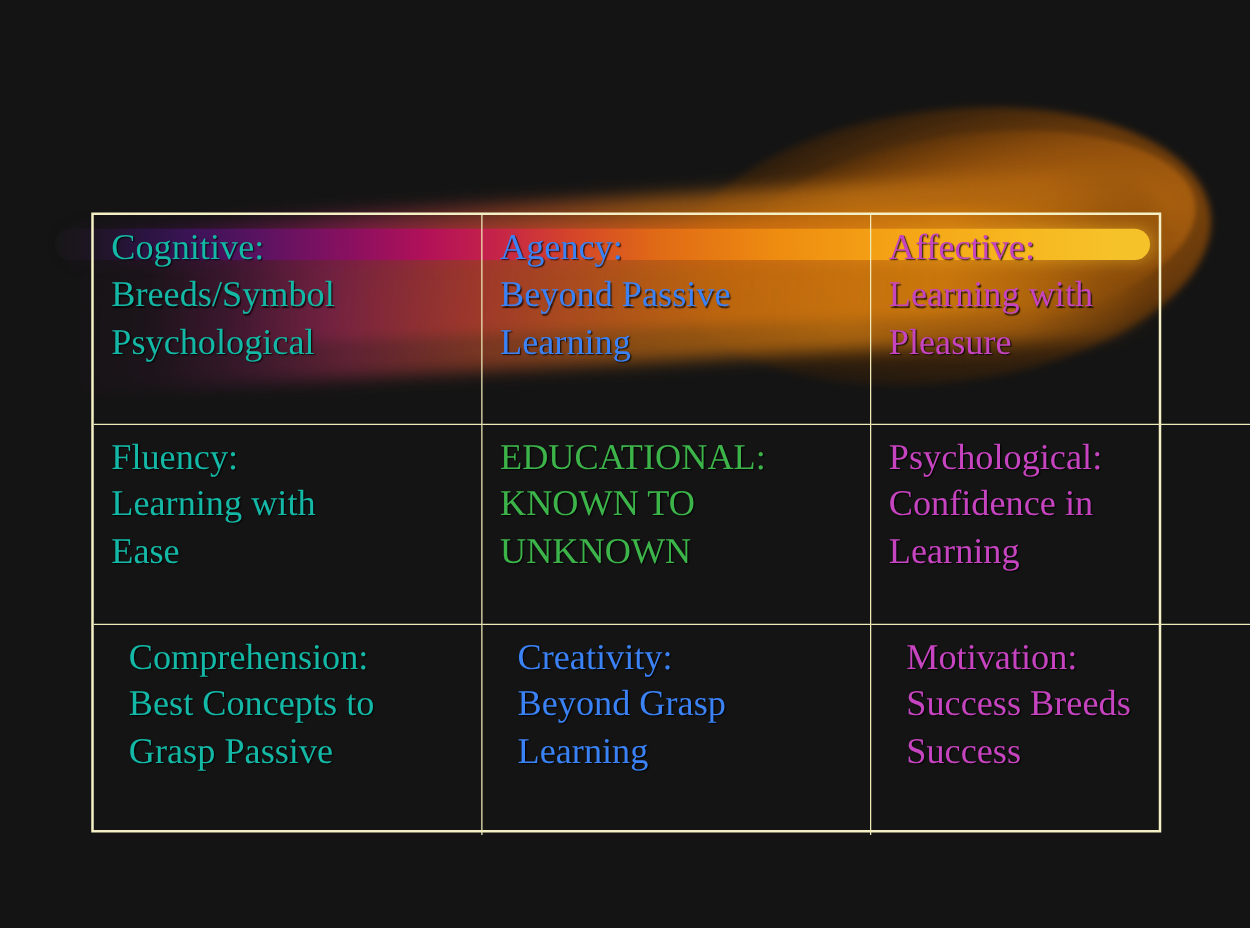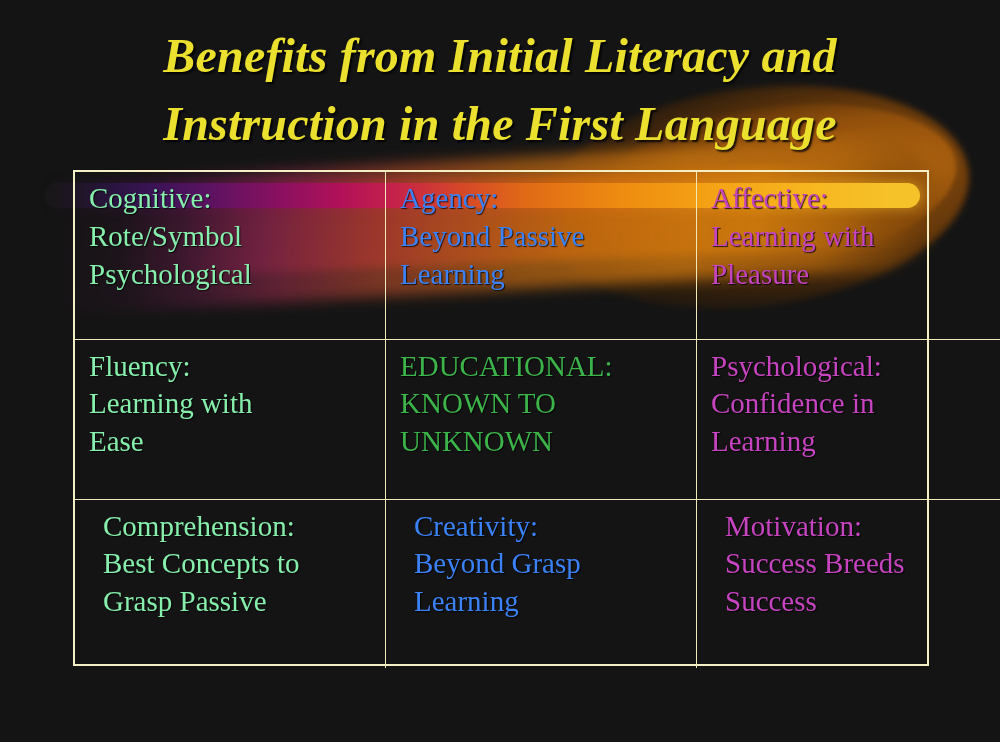--- a/index.html
+++ b/index.html
@@ -161,49 +161,45 @@
   .grid td:last-child { border-right: none; }
   .col-a { width: 284px; }
   .col-b { width: 284px; }
   .col-c { width: 288px; }
   .row-1 { height: 167px; }
   .row-2 { height: 160px; }
   .row-3 { height: 169px; }
 
   .cell-line { display: block; white-space: nowrap; }
 
-  .t-aqua   { color: #86efac; text-shadow: 1px 1px 1px rgba(0,0,0,0.75); }
+  .t-aqua   { color: #14b8a6; text-shadow: 1px 1px 1px rgba(0,0,0,0.75); }
   .t-yellow { color: #3b82f6; text-shadow: 1px 1px 1px rgba(0,0,0,0.75); }
   .t-orchid { color: #C744C0; text-shadow: 1px 1px 1px rgba(0,0,0,0.8); }
   .t-green  { color: #3CB44A; text-shadow: 1px 1px 1px rgba(0,0,0,0.75); }
 </style>
 </head>
 <body>
 
 <div id="slide">
 
   <div class="deco-layer halo-a"></div>
   <div class="deco-layer halo-b"></div>
   <div class="deco-layer tail"></div>
   <div class="deco-layer tail2"></div>
   <div class="deco-layer core-glow"></div>
   <div class="deco-layer core"></div>
 
-  <div class="title">
-    <span class="tline">Benefits from Initial Literacy and</span>
-    <span class="tline">Instruction in the First Language</span>
-  </div>
 
   <div class="table-wrap">
     <table class="grid">
       <tbody>
           <tr class="row-1">
         <td class="col-a t-aqua">
           <span class="cell-line">Cognitive:</span>
-          <span class="cell-line">Rote/Symbol</span>
+          <span class="cell-line">Breeds/Symbol</span>
           <span class="cell-line">Psychological</span>
         </td>
         <td class="col-b t-yellow">
           <span class="cell-line">Agency:</span>
           <span class="cell-line">Beyond Passive</span>
           <span class="cell-line">Learning</span>
         </td>
         <td class="col-c t-orchid">
           <span class="cell-line">Affective:</span>
           <span class="cell-line">Learning with</span>

